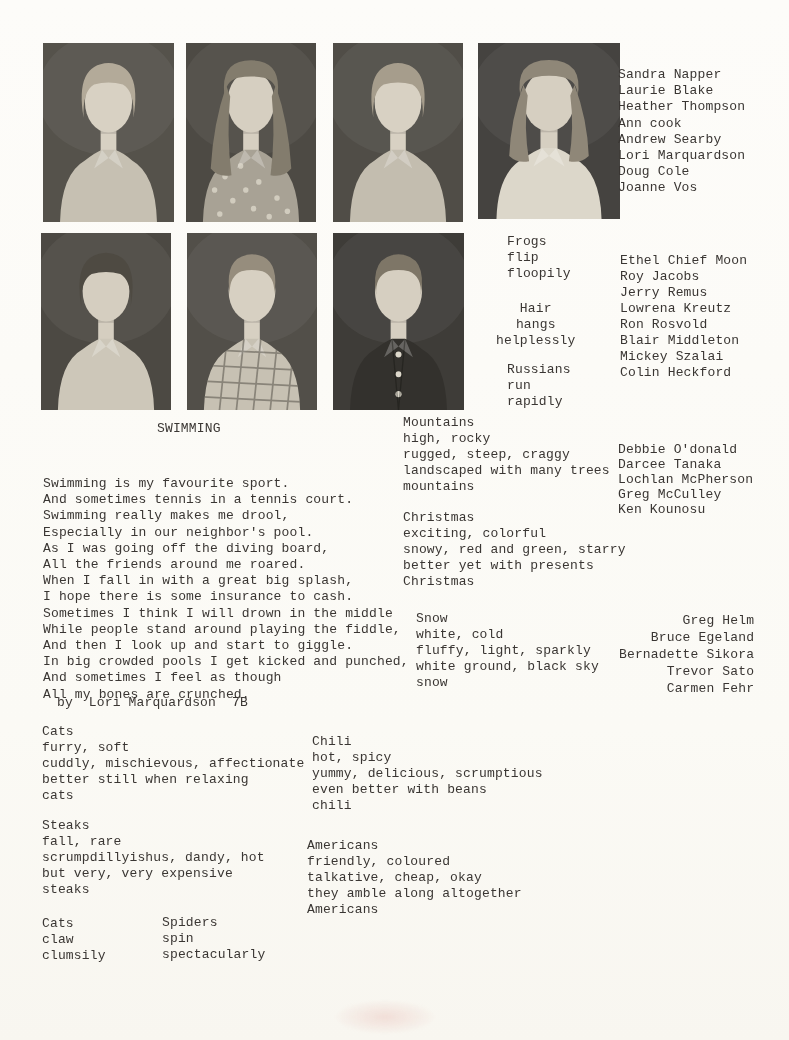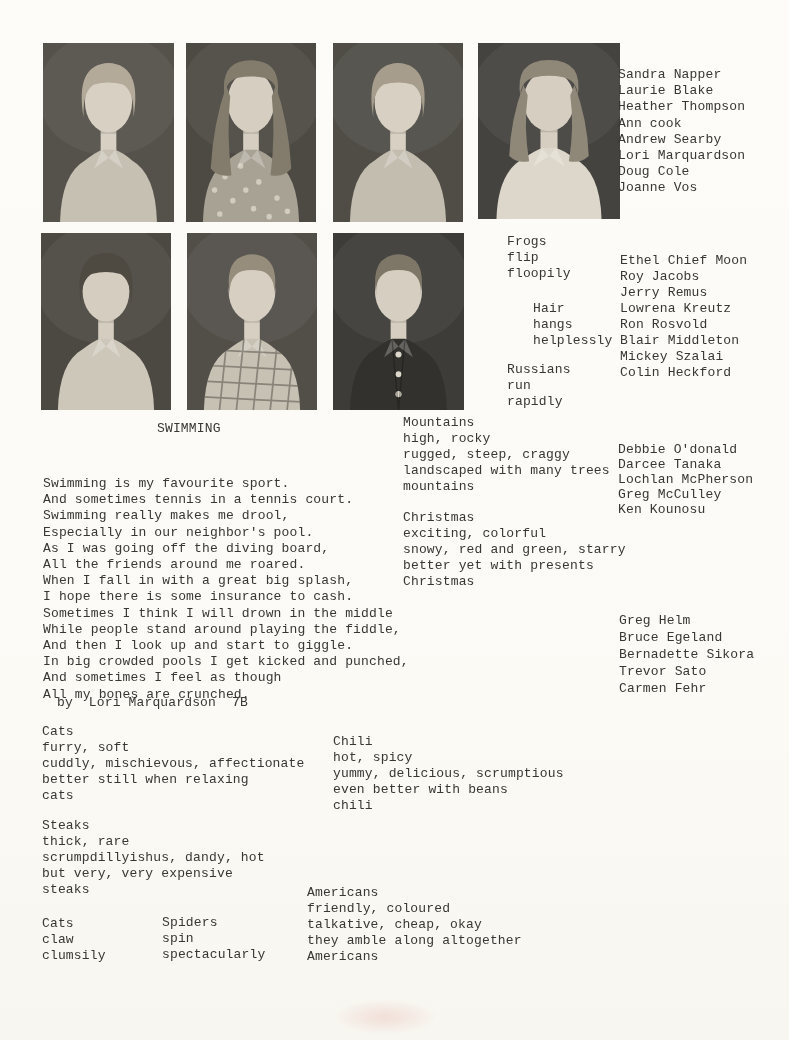--- a/index.html
+++ b/index.html
@@ -212,61 +212,66 @@
 Lowrena Kreutz
 Ron Rosvold
 Blair Middleton
 Mickey Szalai
 Colin Heckford</div>
   <div class="mono" style="left:618px; top:442px; line-height:15px;">Debbie O'donald
 Darcee Tanaka
 Lochlan McPherson
 Greg McCulley
 Ken Kounosu</div>
-  <div class="mono" style="left:619px; top:612px; line-height:17px;">Greg Helm
+  <div class="mono" style="left:619px; top:612px; line-height:17px;text-align:right;">Greg Helm
 Bruce Egeland
 Bernadette Sikora
 Trevor Sato
 Carmen Fehr</div>
 
   <div class="mono" style="left:507px; top:234px;font-family:Liberation Mono, monospace;">Frogs
 flip
 floopily</div>
-  <div class="mono" style="left:533px; top:301px;">Hair
+  <div class="mono" style="left:496px; top:301px;text-align:center;">Hair
 hangs
 helplessly</div>
   <div class="mono" style="left:507px; top:362px;">Russians
 run
 rapidly</div>
   <div class="mono" style="left:403px; top:415px;">Mountains
 high, rocky
 rugged, steep, craggy
 landscaped with many trees
 mountains</div>
   <div class="mono" style="left:403px; top:510px;">Christmas
 exciting, colorful
 snowy, red and green, starry
 better yet with presents
 Christmas</div>
+  <div class="mono" style="left:416px; top:611px;">Snow
+white, cold
+fluffy, light, sparkly
+white ground, black sky
+snow</div>
   <div class="mono" style="left:42px; top:724px;">Cats
 furry, soft
 cuddly, mischievous, affectionate
 better still when relaxing
 cats</div>
-  <div class="mono" style="left:312px; top:734px;margin-left:21px;">Chili
+  <div class="mono" style="left:312px; top:734px;">Chili
 hot, spicy
 yummy, delicious, scrumptious
 even better with beans
 chili</div>
   <div class="mono" style="left:42px; top:818px;">Steaks
-thick, rare
+fall, rare
 scrumpdillyishus, dandy, hot
 but very, very expensive
 steaks</div>
-  <div class="mono" style="left:307px; top:838px;margin-top:47px;">Americans
+  <div class="mono" style="left:307px; top:838px;">Americans
 friendly, coloured
 talkative, cheap, okay
 they amble along altogether
 Americans</div>
   <div class="mono" style="left:42px; top:916px;">Cats
 claw
 clumsily</div>
   <div class="mono" style="left:162px; top:915px;">Spiders
 spin
 spectacularly</div>

